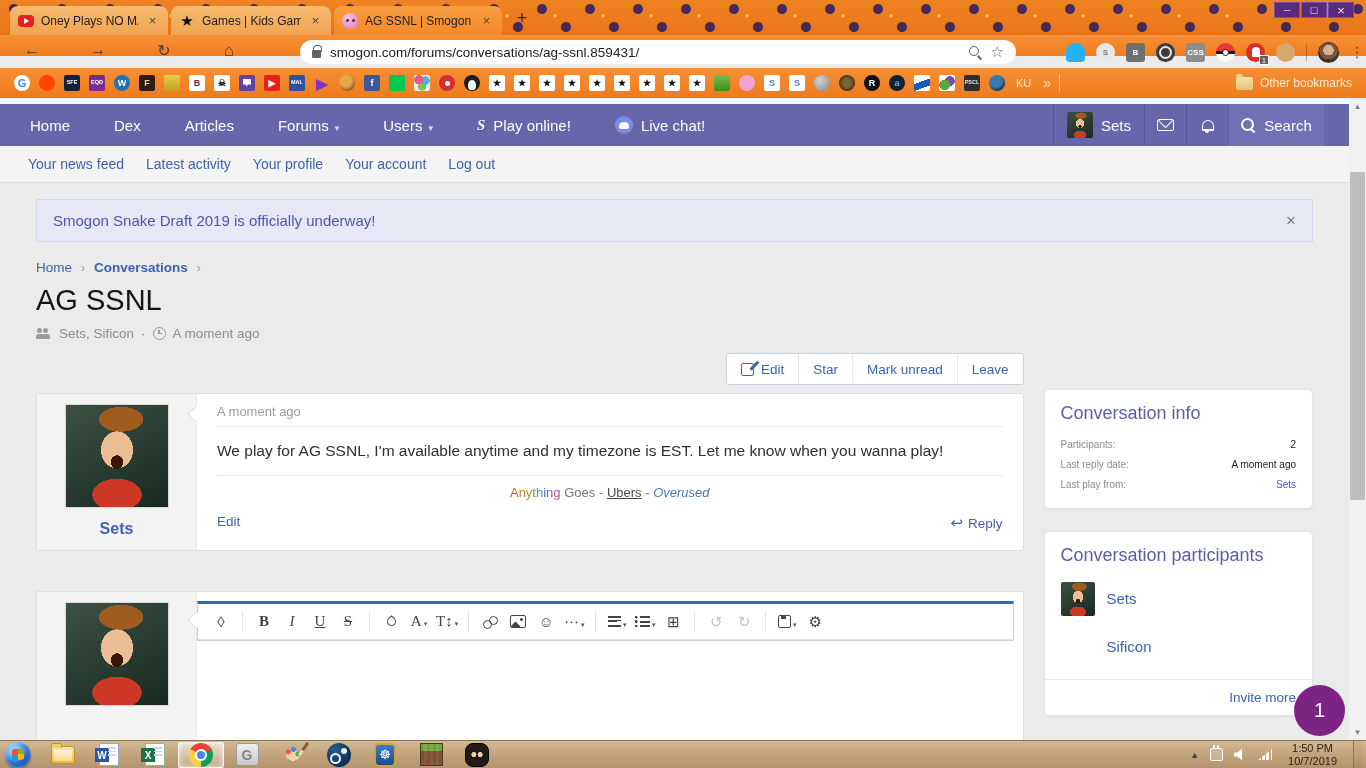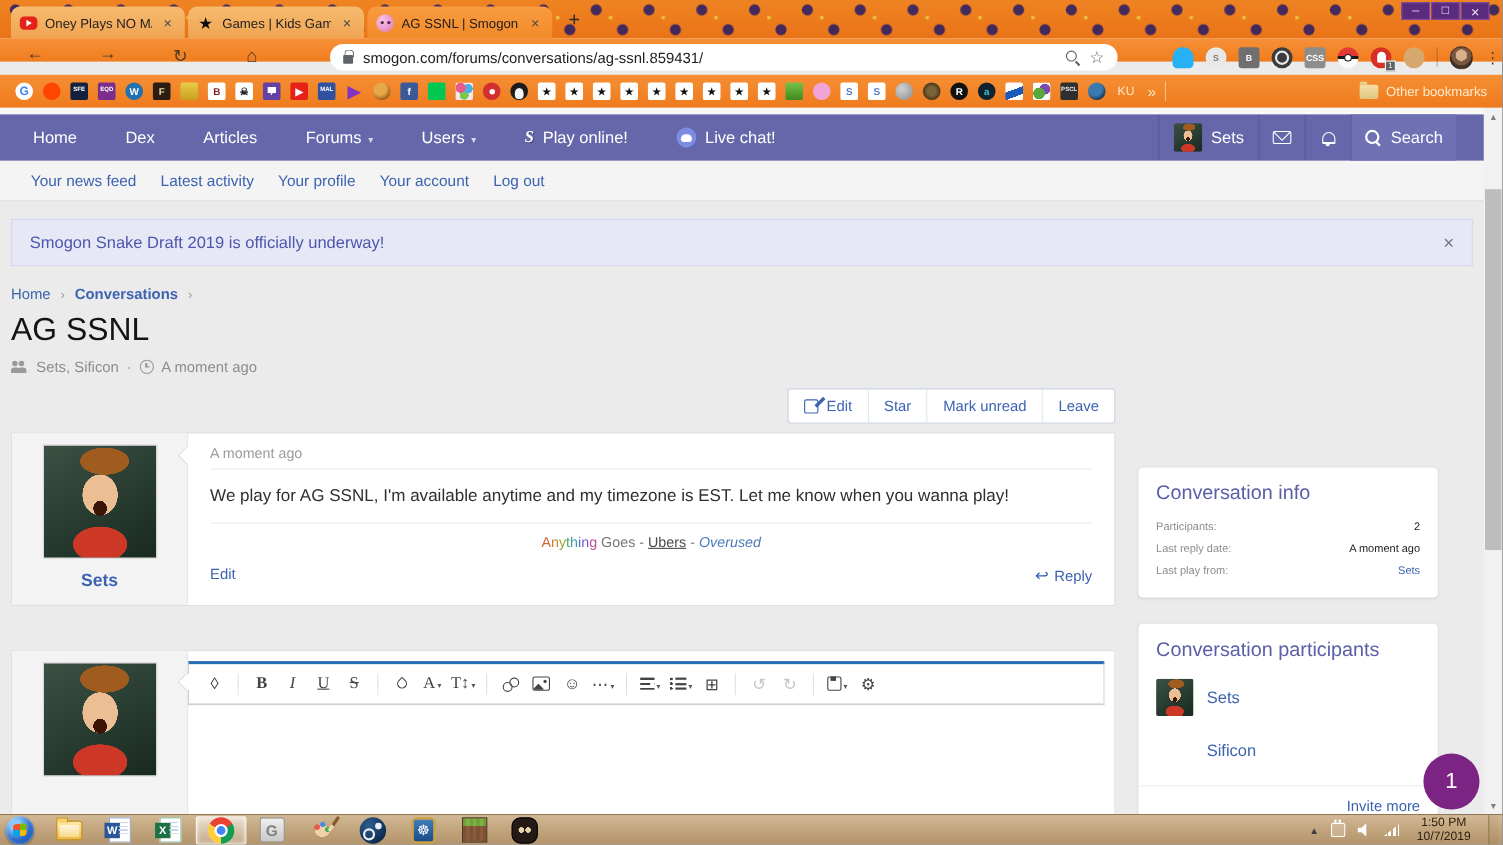--- a/index.html
+++ b/index.html
@@ -121,40 +121,40 @@
   .icon-bell{width:12px;height:11px;border:1.5px solid #fff;border-bottom:2.5px solid #fff;border-radius:6px 6px 1px 1px;position:relative;}
   .icon-bell::after{content:"";position:absolute;left:2.5px;bottom:-4.5px;width:3.5px;height:2.5px;background:#fff;border-radius:0 0 2px 2px;}
   .icon-search{width:14px;height:14px;position:relative;}
   .icon-search::before{content:"";position:absolute;left:0;top:0;width:9px;height:9px;border:2px solid #fff;border-radius:50%;}
   .icon-search::after{content:"";position:absolute;left:10px;top:10px;width:5px;height:2px;background:#fff;transform:rotate(45deg);transform-origin:0 50%;}
 
   
   .s-subnav{height:37px;background:#f4f4f4;border-bottom:1px solid #dedede;display:flex;align-items:center;gap:22px;padding-left:28px;font-size:14px;}
   .subnav-link{color:#3c63b0;white-space:nowrap;}
 
-  .content{padding:0 10px;}
+  .content{padding:0 36px;}
   .notice{margin-top:16px;height:43px;background:#e7e8f6;border:1px solid #d5d7ec;display:flex;align-items:center;padding:0 16px;font-size:15px;color:#4d55ae;}
   .notice-x{margin-left:auto;color:#74757e;font-size:17px;line-height:1;}
   .notice-x::after{content:"×";}
 
   .breadcrumb{margin-top:18px;font-size:13.5px;color:#3c63b0;display:flex;align-items:center;gap:9px;}
   .crumb-sep{color:#9a9a9a;font-size:12px;}
   .crumb-sep::after{content:"›";}
   .crumb-current{font-weight:bold;}
 
   .page-title{margin-top:9px;font-size:29px;font-weight:400;color:#141414;}
   .page-meta{margin-top:9px;display:flex;align-items:center;gap:7px;color:#8d8d8d;font-size:13.5px;}
   .icon-people{width:16px;height:12px;position:relative;flex:none;}
   .icon-people::before{content:"";position:absolute;left:1px;top:0;width:5px;height:5px;border-radius:50%;background:#9a9a9a;box-shadow:6px 0 0 #9a9a9a;}
   .icon-people::after{content:"";position:absolute;left:0;top:6px;width:8px;height:5px;border-radius:3px 3px 0 0;background:#9a9a9a;box-shadow:6px 0 0 #9a9a9a;}
   .icon-clock{width:13px;height:13px;border:1.5px solid #9a9a9a;border-radius:50%;position:relative;flex:none;}
   .icon-clock::before{content:"";position:absolute;left:4.5px;top:2px;width:1.5px;height:4px;background:#9a9a9a;}
   .icon-clock::after{content:"";position:absolute;left:4.5px;top:4.8px;width:3.5px;height:1.5px;background:#9a9a9a;}
 
-  .main{display:flex;margin-top:12px;align-items:flex-end;}
+  .main{display:flex;margin-top:12px;align-items:center;}
   .col-left{width:1004px;}
   .col-right{width:274px;margin-left:20px;}
 
   .actions-row{display:flex;justify-content:flex-end;}
   .btn-group{display:flex;border:1px solid #cbd3e2;border-radius:3px;background:#fff;overflow:hidden;}
   .btn{display:flex;align-items:center;gap:7px;padding:0 14px;height:30px;font-size:13.5px;color:#3c63b0;border-left:1px solid #e3e8f0;white-space:nowrap;}
   .btn:first-child{border-left:none;}
   .icon-pencil{width:13px;height:13px;border:1.5px solid #3c63b0;border-radius:2px;position:relative;flex:none;}
   .icon-pencil::after{content:"";position:absolute;right:-3px;top:-4px;width:2.5px;height:11px;background:#3c63b0;transform:rotate(45deg);}
 

